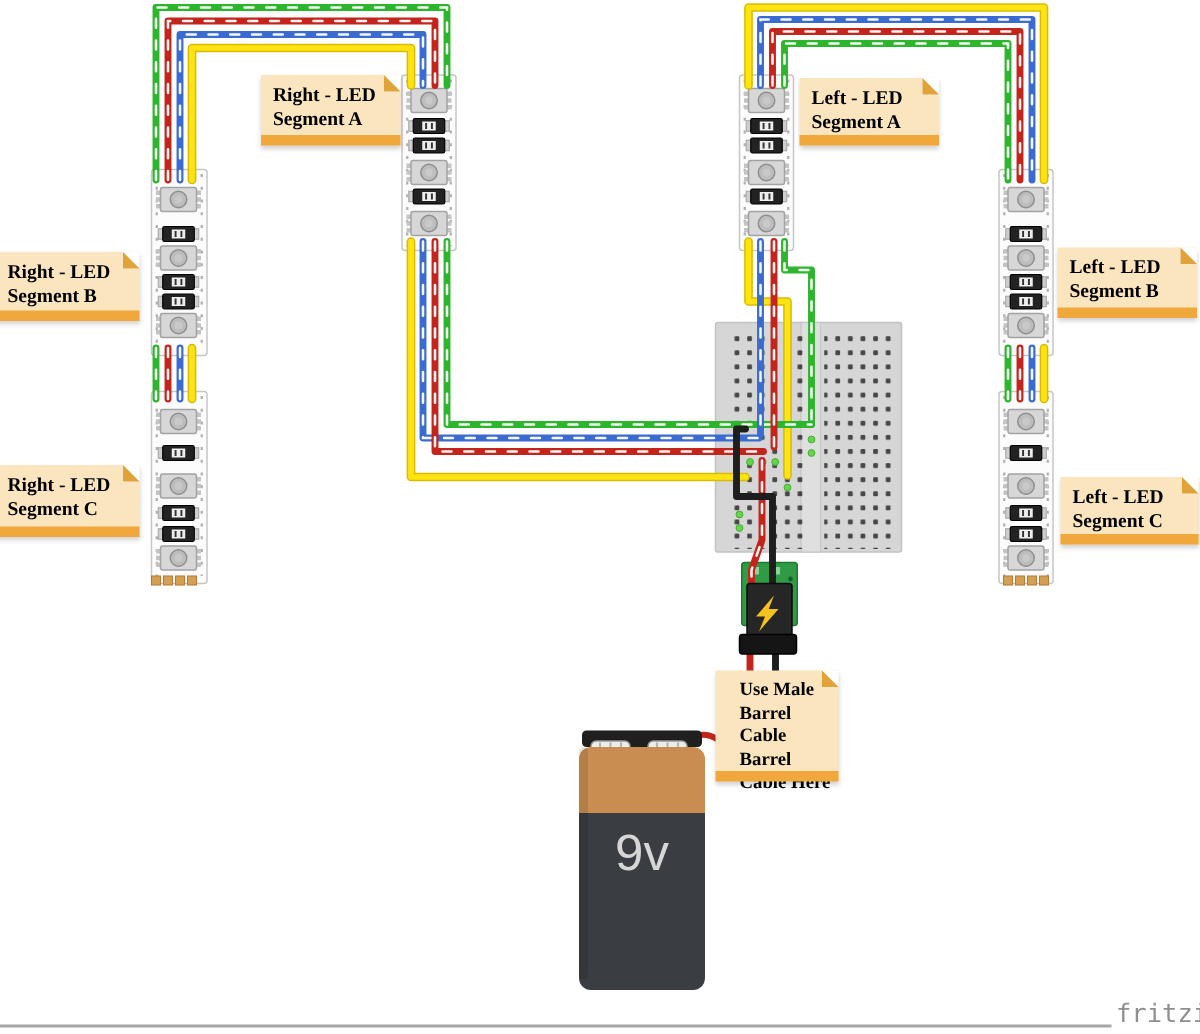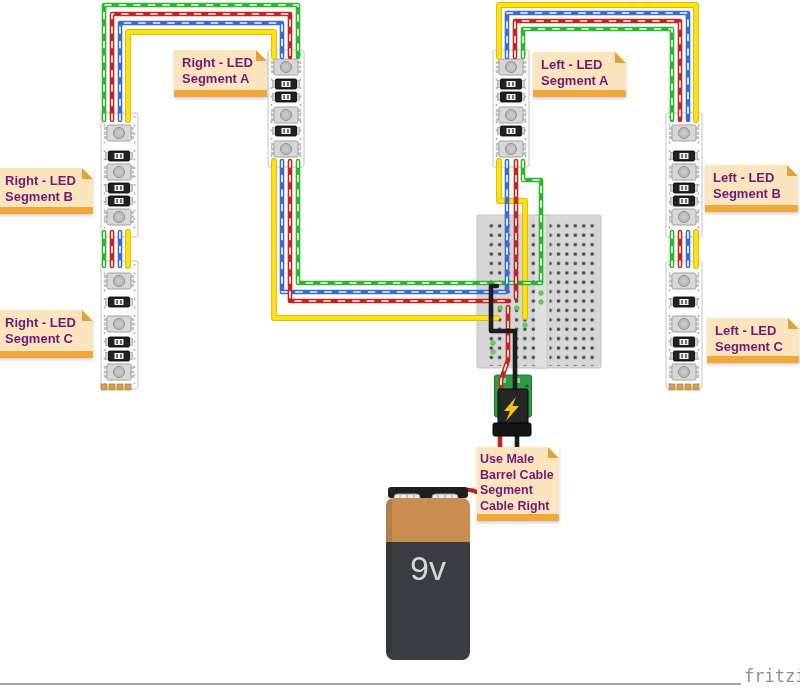--- a/index.html
+++ b/index.html
@@ -1,21 +1,21 @@
 <!DOCTYPE html>
 <html><head>
 <meta charset="utf-8">
 <style>
   html,body{margin:0;padding:0;background:#ffffff;}
   .stage{position:relative;width:800px;height:689px;background:#ffffff;overflow:hidden;
          font-family:"Liberation Sans",sans-serif;}
   .scene{position:absolute;left:0;top:0;}
   .note{position:absolute;background:#FBE5BE;box-shadow:0 2px 3px rgba(0,0,0,.18);}
-  .note-text{padding:5px 4px 0 8px;font-size:13px;line-height:16px;font-weight:bold;color:#701a75;}
-  .note.small .note-text{font-size:12.5px;line-height:15.5px;padding-left:3px;}
+  .note-text{padding:5px 4px 0 8px;font-size:13px;line-height:16px;font-weight:bold;color:#000000;font-family:Liberation Serif, serif;}
+  .note.small .note-text{font-size:12.5px;line-height:15.5px;padding-left:16px;}
   .note-bar{position:absolute;left:0;right:0;bottom:0;height:7px;background:#F0A73C;}
   .note-fold{position:absolute;top:0;right:0;width:0;height:0;
              border-top:11px solid #ffffff;border-left:11px solid #E2A23A;}
   .footer-line{position:absolute;left:0;top:683px;width:741px;height:2px;background:#a6a6a6;}
   .brand{position:absolute;left:744px;top:666px;font-family:"DejaVu Sans Mono",monospace;
          font-size:17px;color:#8f8f8f;}
 </style>
 </head>
 <body>
 
@@ -311,22 +311,22 @@
         <div>Segment C</div>
   </div>
   <div class="note-bar"></div>
   <div class="note-fold"></div>
 </div>
 
 <div class="note small" style="left:477px;top:447px;width:82px;height:74px;">
   <div class="note-text">
     <div>Use Male</div>
         <div>Barrel Cable</div>
-    <div>Segment</div>
-        <div>Cable Right</div>
+    <div>Barrel</div>
+        <div>Cable Here</div>
   </div>
   <div class="note-bar"></div>
   <div class="note-fold"></div>
 </div>
 
 <div class="footer-line"></div>
 <div class="brand">fritzing</div>
 
 </div>
 

